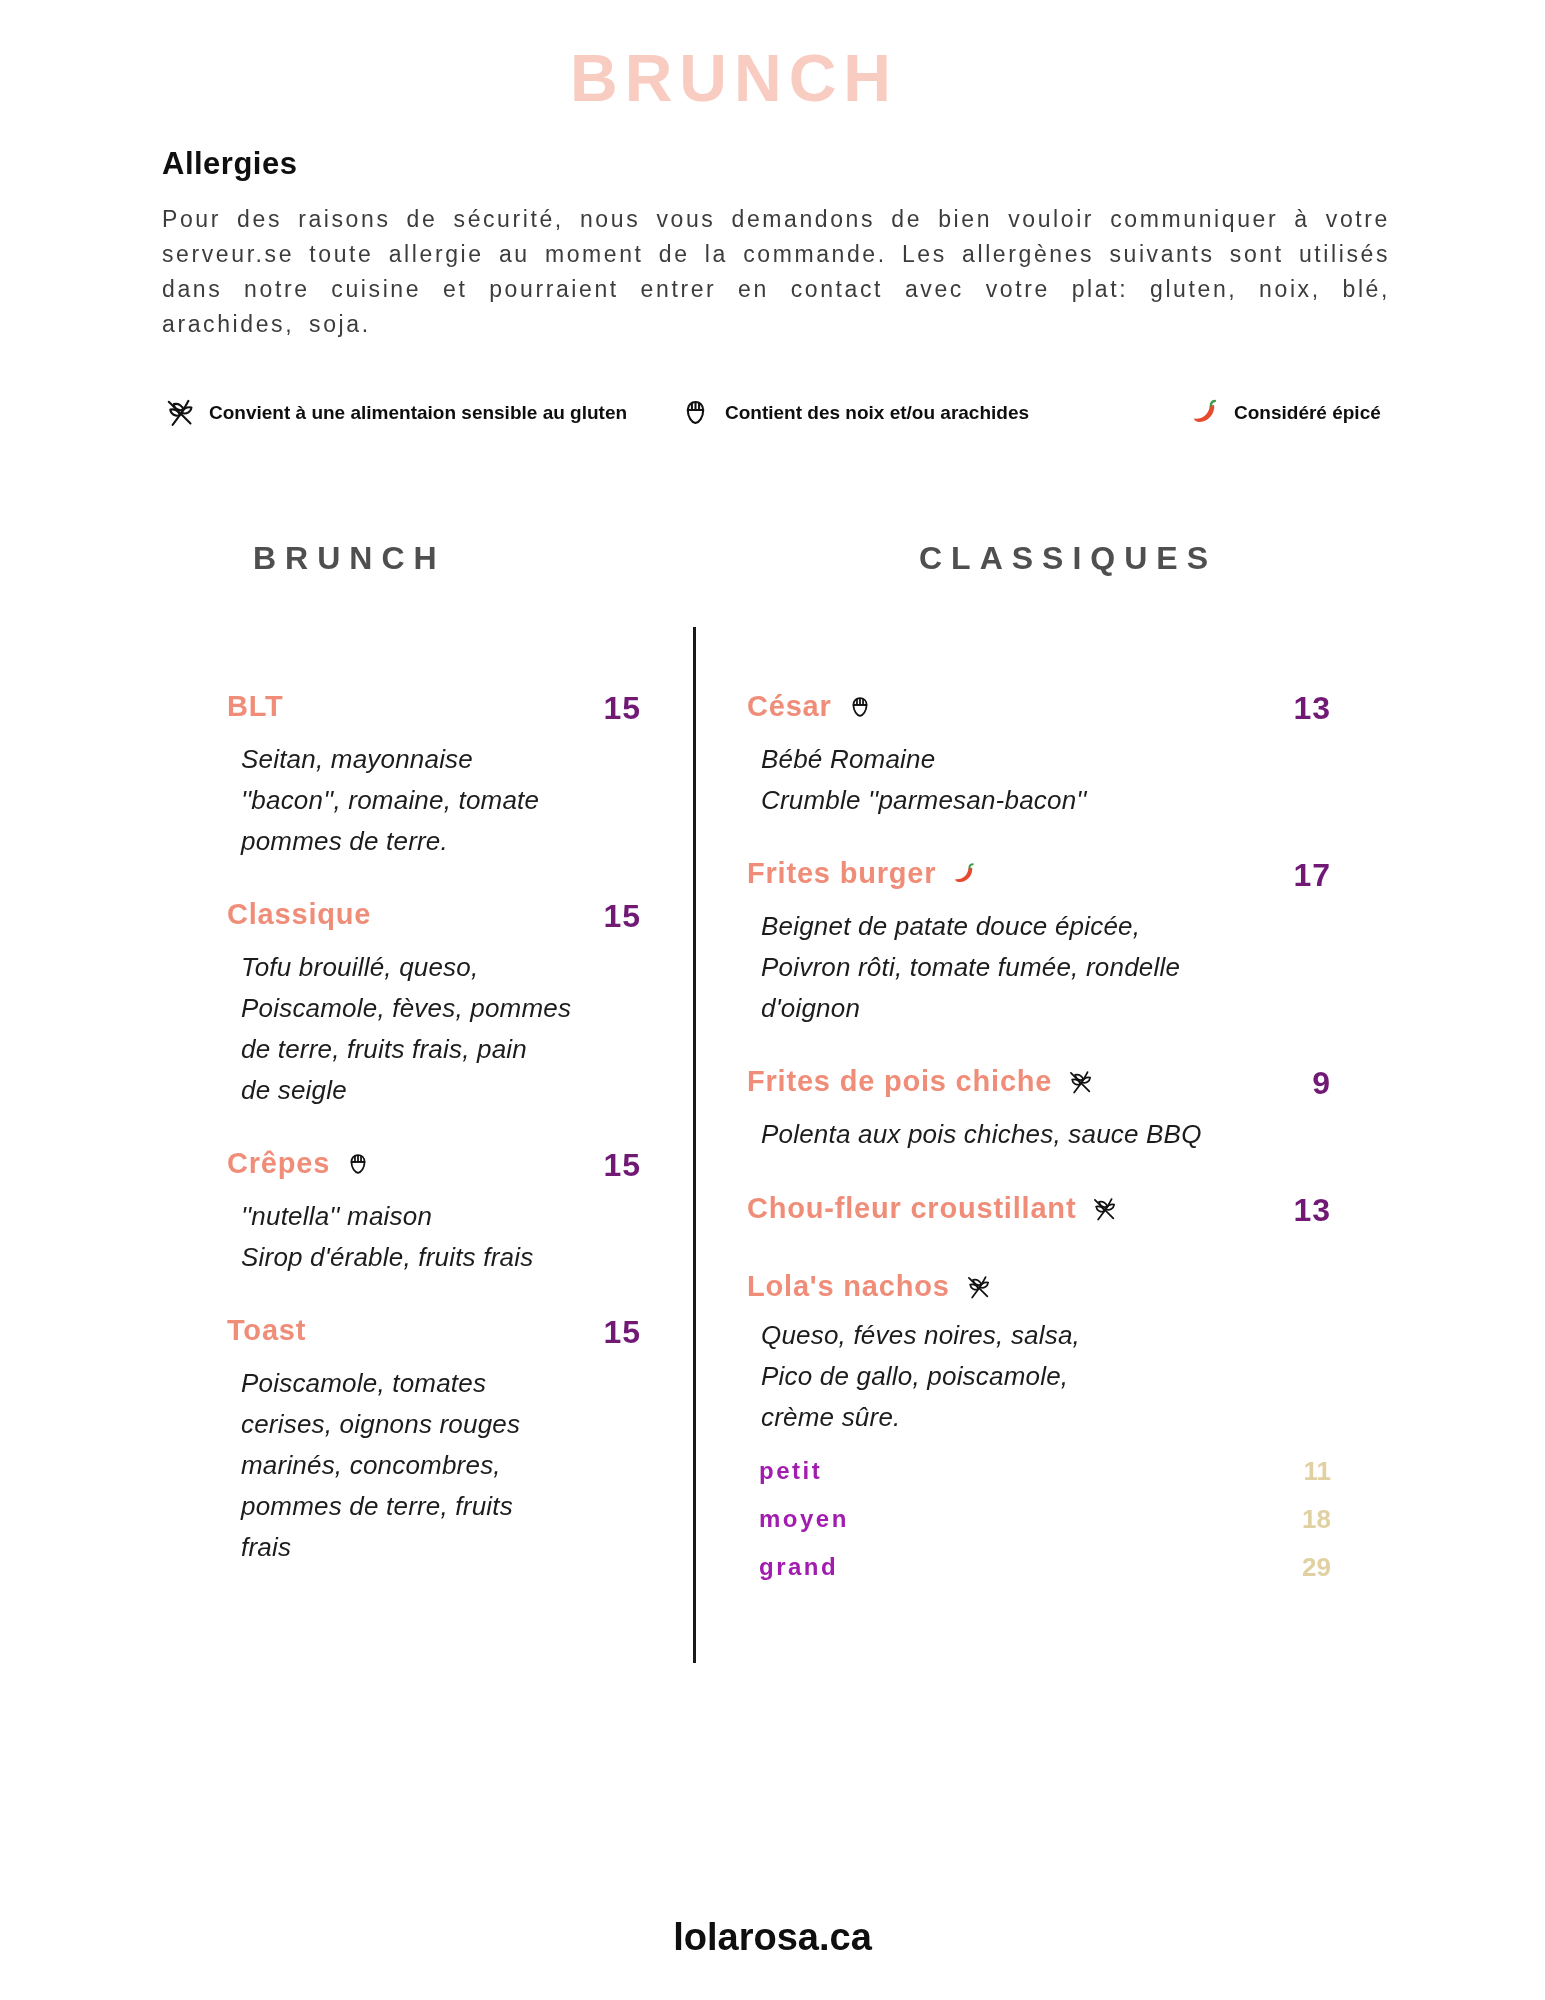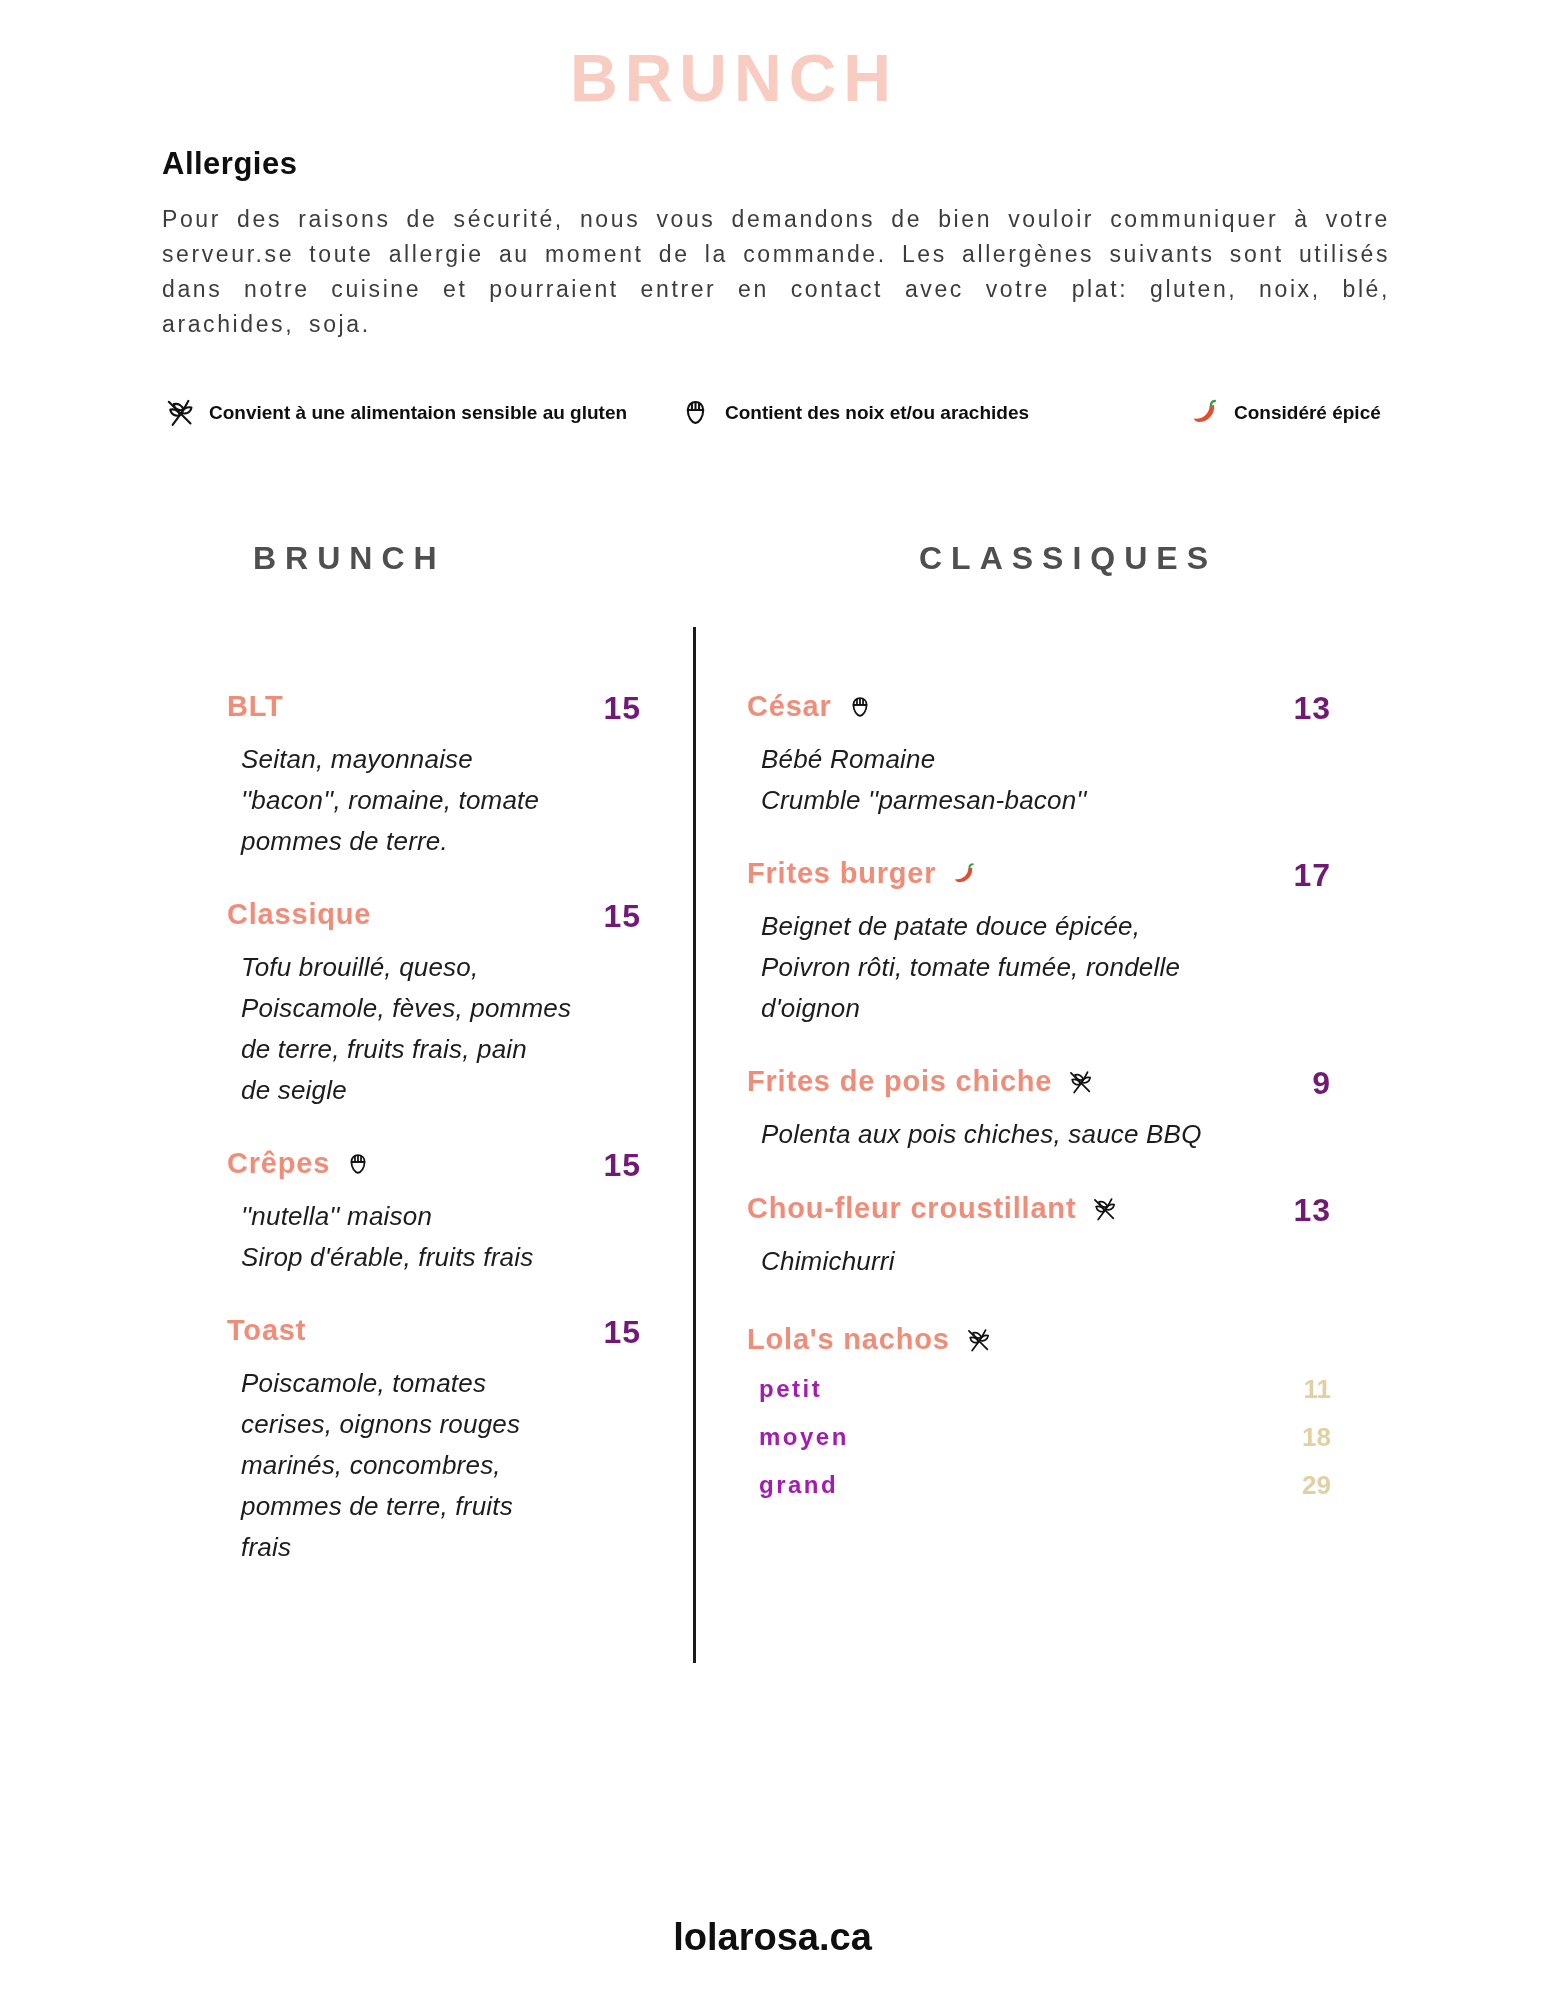--- a/index.html
+++ b/index.html
@@ -304,33 +304,35 @@
     <div class="item mt37">
       <div class="item-head">
         <span class="name-wrap">
           <span class="name">Chou-fleur croustillant</span>
           <svg class="icon icon-28" viewBox="0 0 24 24">
               <use href="#icon-wheat"></use>
             </svg>
         </span>
         <span class="price">13</span>
       </div>
-      <div class="desc">Chimichurri</div>
     </div>
 
     <div class="item mt41">
       <div class="item-head">
         <span class="name-wrap">
           <span class="name">Lola's nachos</span>
           <svg class="icon icon-28" viewBox="0 0 24 24">
               <use href="#icon-wheat"></use>
             </svg>
         </span>
         <span class="price"></span>
       </div>
+      <div class="desc">Queso, féves noires, salsa,
+Pico de gallo, poiscamole,
+crème sûre.</div>
 
       <div class="sizes">
         <div class="size-row">
           <span class="size-label">petit</span>
           <span class="size-price">11</span>
         </div>
         <div class="size-row">
           <span class="size-label">moyen</span>
           <span class="size-price">18</span>
         </div>

